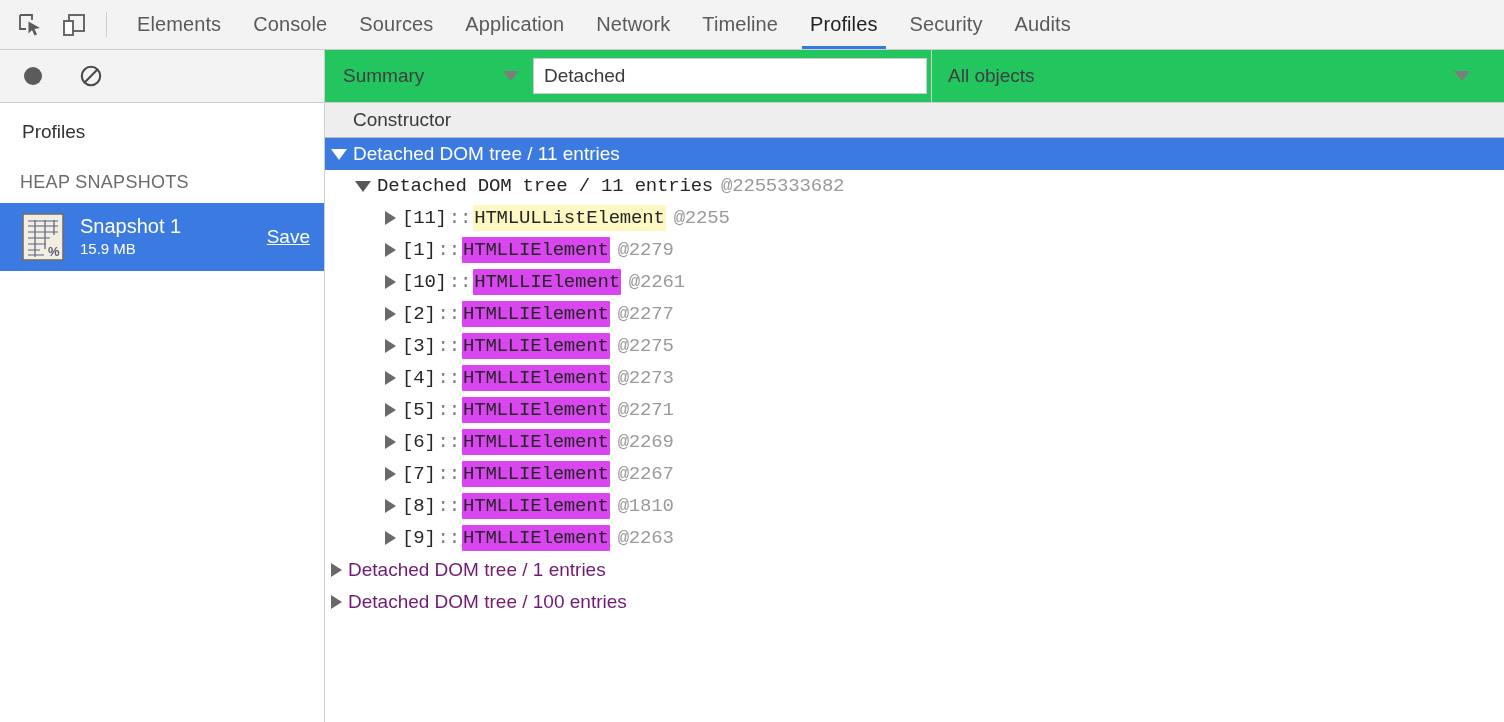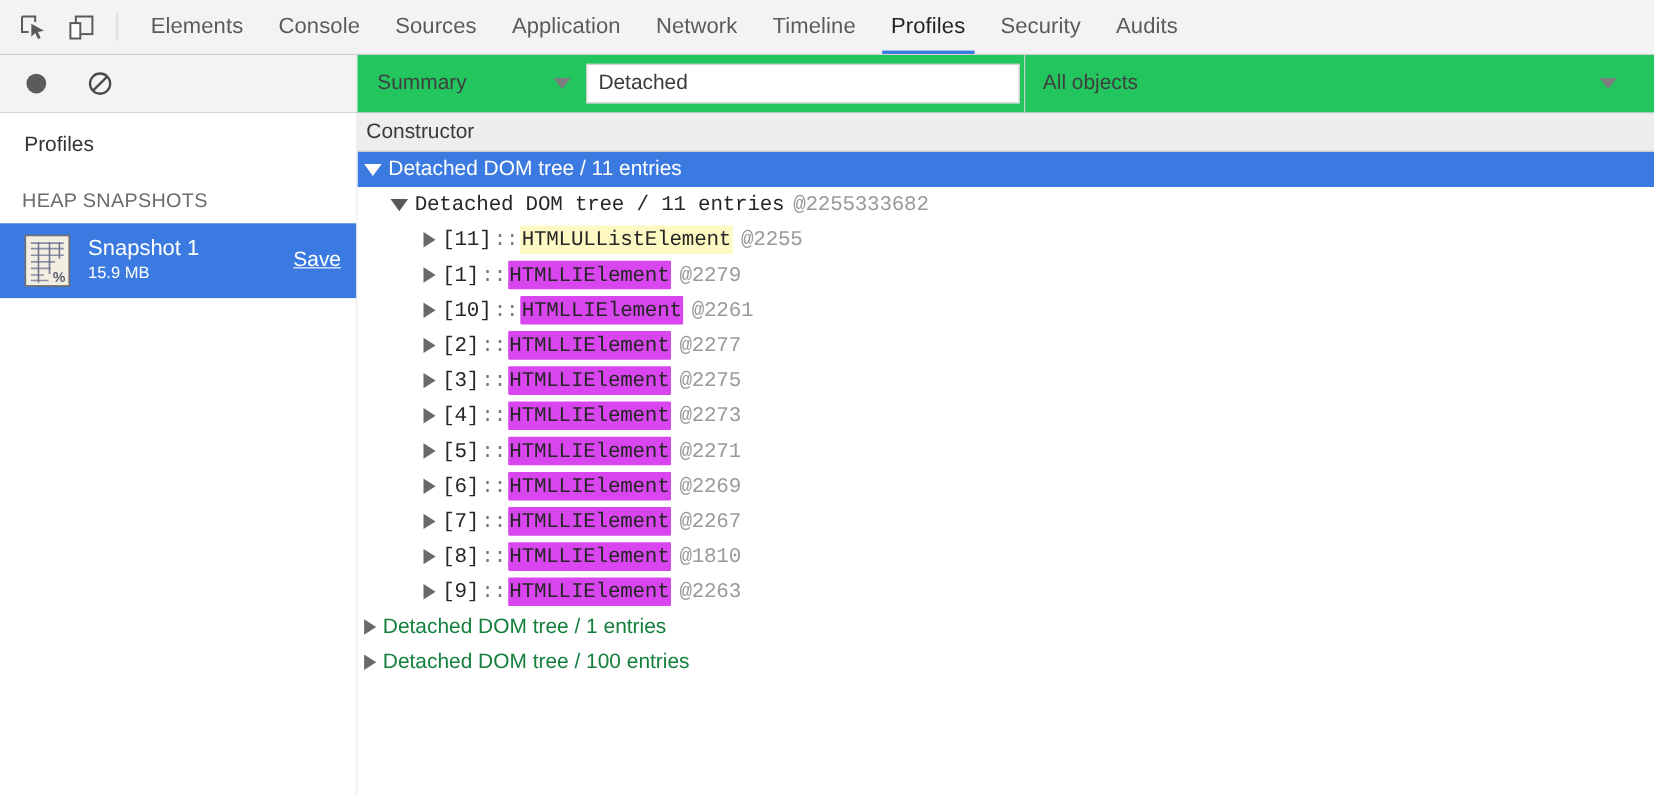--- a/index.html
+++ b/index.html
@@ -258,20 +258,21 @@
     background: #eeeeee;
     border-bottom: 1px solid #bdbdbd;
     display: flex;
     align-items: center;
     padding-left: 8px;
   }
 
   .grid-header-cell {
     font-size: 19px;
     color: #3a3a3a;
+    margin-left: 20px;
   }
 
   .tree {
     flex: 1 1 auto;
     overflow: hidden;
     background: #ffffff;
     padding: 0;
   }
 
   .tree-row {
@@ -301,21 +302,21 @@
     border-right: 8px solid transparent;
     border-top: 11px solid #575757;
   }
   .tree-row.selected .tw-open {
     border-top-color: #ffffff;
   }
 
   .lbl-sans {
     font-family: "Liberation Sans", sans-serif;
     font-size: 19px;
-    color: #15803d;
+    color: #701a75;
   }
   .tree-row.selected .lbl-sans { color: #ffffff; }
 
   .lbl-mono {
     font-family: "Liberation Mono", monospace;
     font-size: 19px;
     color: #262626;
     letter-spacing: -0.2px;
   }
 

